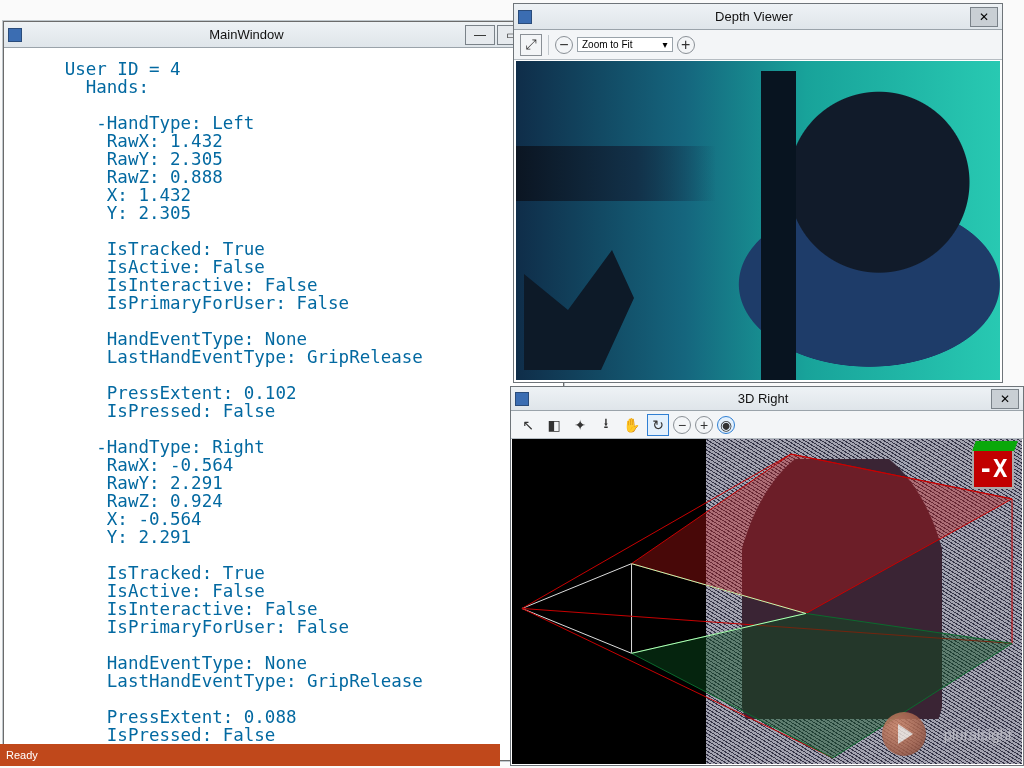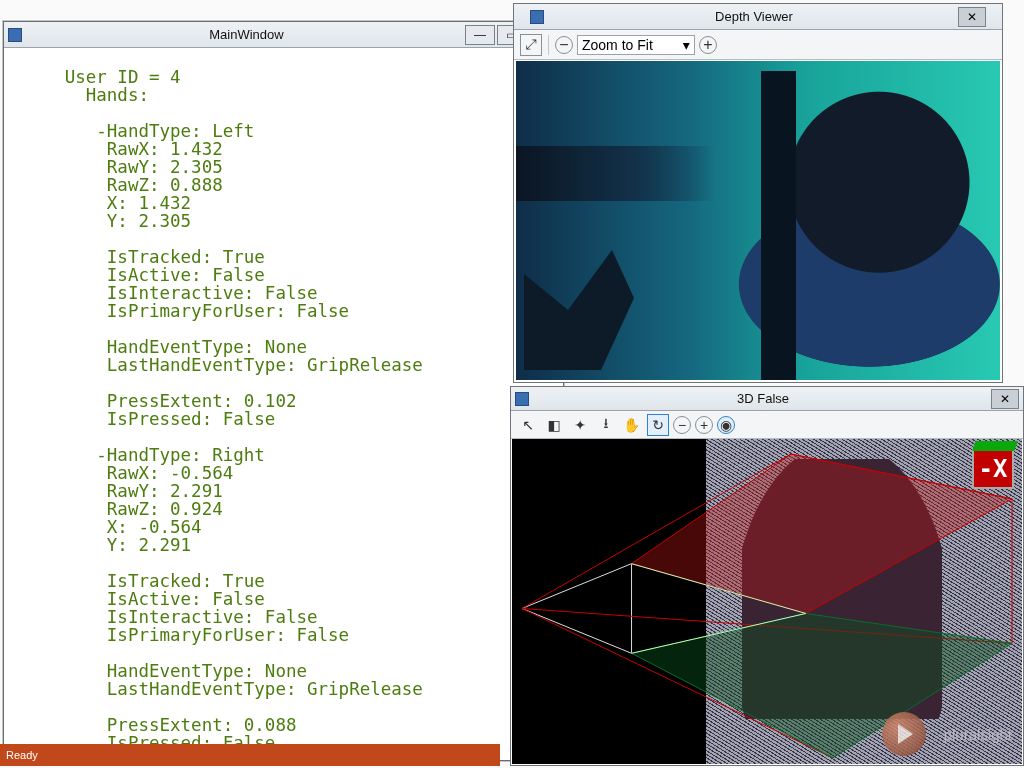--- a/index.html
+++ b/index.html
@@ -47,27 +47,27 @@
     font-family:"Segoe UI",sans-serif;
     font-size:12px;
     display:flex;align-items:center;justify-content:center;
     color:#222;
   }
   .mw-btn.close{background:#c9cfd4;}
   .mw-body{
     position:absolute;
     top:26px;left:0;right:0;bottom:0;
     background:#fff;
-    padding:20px 8px 0 8px;
+    padding:12px 8px 0 8px;
     overflow:hidden;
     white-space:pre;
     font-family:Consolas,monospace;
     font-size:17.5px;
     line-height:18px;
-    color:#4d7c0f;
+    color:#0369a1;
     font-weight:500;
   }
   
   .statusbar{
     position:absolute;
     left:0; top:744px;
     width:500px; height:22px;
     background:#c0481b;
     color:#fff;
     font-family:"Segoe UI",sans-serif;
@@ -82,21 +82,21 @@
     width:490px; height:380px;
     border:1px solid #6e7479;
     background:#fff;
   }
   .dv-titlebar{
     height:26px;
     background:linear-gradient(#eef2f5,#dfe5ea);
     border-bottom:1px solid #9aa3aa;
     display:flex;align-items:center;
     font-family:"Segoe UI",sans-serif;font-size:13px;
-    padding:0 16px;
+    padding:0 4px;
   }
   .dv-app-icon{width:14px;height:14px;background:#3b6db2;border:1px solid #2a4c7b;margin-right:6px;}
   .dv-title{flex:1;text-align:center;color:#111;}
   .dv-close{
     width:28px;height:20px;
     background:#c9cfd4;border:1px solid #7a8289;
     display:flex;align-items:center;justify-content:center;
     font-size:12px;
   }
   .dv-toolbar{
@@ -108,21 +108,21 @@
     font-family:"Segoe UI",sans-serif;font-size:13px;
   }
   .tb-icon{
     width:22px;height:22px;
     display:flex;align-items:center;justify-content:center;
     border:1px solid transparent;
     font-size:14px;color:#333;
   }
   .tb-icon.boxed{border:1px solid #8a9096;}
   .tb-sep{width:1px;height:20px;background:#c2c8cd;margin:0 2px;}
-  .dv-ztf{display:flex;align-items:center;gap:2px;border:1px solid #9aa3aa;padding:1px 4px;background:#fff;font-size:14px;}
+  .dv-ztf{display:flex;align-items:center;gap:2px;border:1px solid #9aa3aa;padding:1px 4px;background:#fff;font-size:10px;}
   .dv-canvas{
     position:absolute;
     top:57px;left:2px;right:2px;bottom:2px;
     background:
       radial-gradient(circle at 75% 38%, #111b2a 90px, transparent 91px),
       radial-gradient(ellipse at 73% 70%, #1e3c69 130px, transparent 131px),
       linear-gradient(90deg,#0f2d49 0%,#15667e 35%,#18a39a 60%,#28c9b2 100%);
     overflow:hidden;
   }
   .dv-dark1{
@@ -300,21 +300,21 @@
   <div class="dv-canvas">
     <div class="dv-dark1"></div>
     <div class="dv-silstrip"></div>
     <div class="dv-dark2"></div>
   </div>
 </div>
 
 <div class="v3d-window">
   <div class="v3d-titlebar">
     <div class="v3d-app-icon"></div>
-    <div class="v3d-title">3D False</div>
+    <div class="v3d-title">3D Right</div>
     <div class="v3d-close">✕</div>
   </div>
   <div class="v3d-toolbar">
     <div class="tb-icon">↖</div>
     <div class="tb-icon">◧</div>
     <div class="tb-icon">✦</div>
     <div class="tb-icon">⭳</div>
     <div class="tb-icon">✋</div>
     <div class="tb-icon active">↻</div>
     <div class="tb-icon" style="border:1px solid #8a9096;border-radius:50%;width:18px;height:18px;">−</div>

